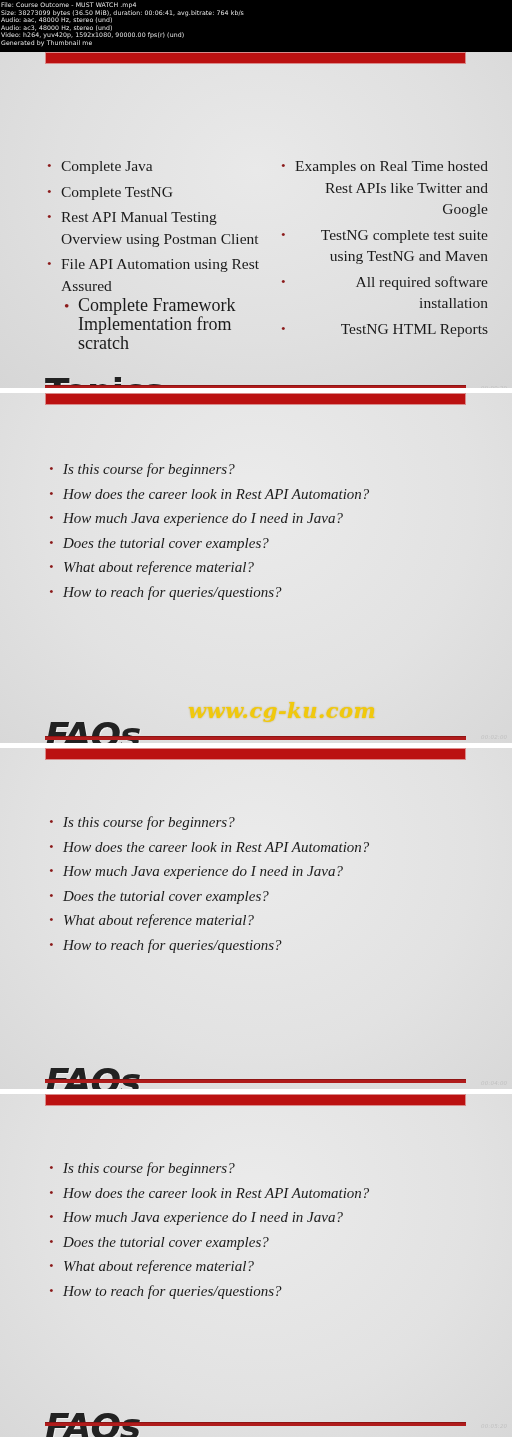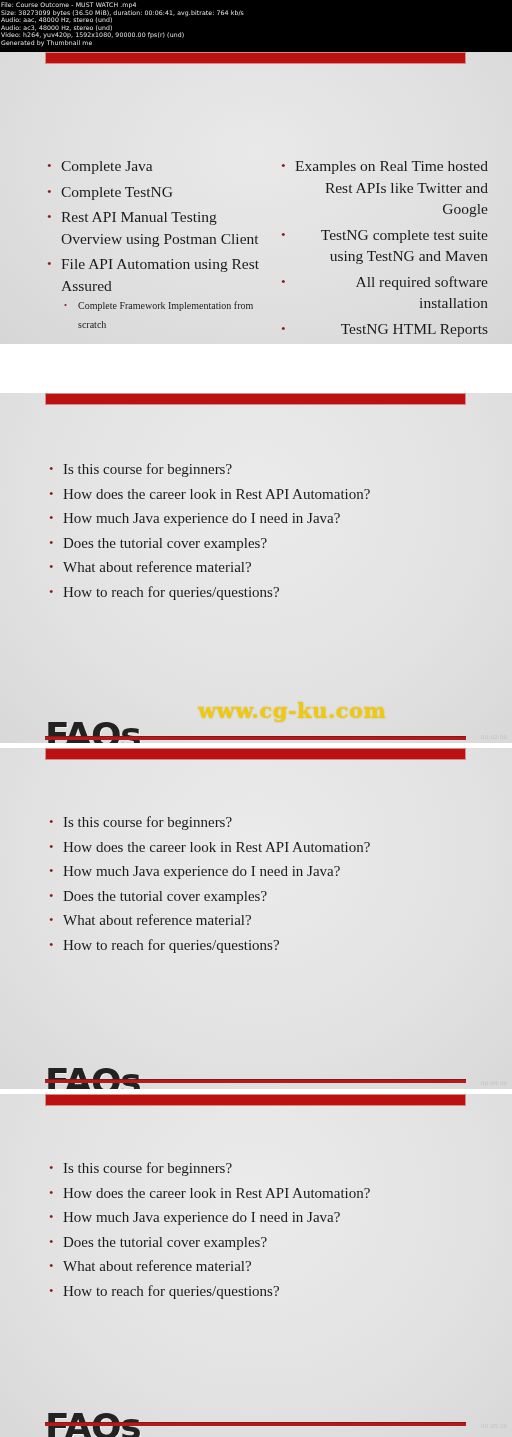--- a/index.html
+++ b/index.html
@@ -38,20 +38,21 @@
     position: absolute;
     left: 0;
     width: 512px;
     background:
       radial-gradient(ellipse at 50% 35%, #e9e9e9 0%, #e0e0e0 55%, #d6d6d6 100%);
     overflow: hidden;
   }
   .slide.plain {
     background:
       radial-gradient(ellipse at 50% 30%, #ebebeb 0%, #e2e2e2 60%, #d8d8d8 100%);
+    font-style: italic;
   }
 
   
   .topbar {
     position: absolute;
     left: 45px;
     width: 421px;
     height: 12px;
     background: #bb1111;
     border: 1px solid #d98b8b;
@@ -122,21 +123,21 @@
 
   
   .col-left, .col-right {
     font-size: 15.5px;
     line-height: 21.5px;
   }
   .col-left { left: 44px; top: 103px; width: 222px; }
   .col-right { left: 278px; top: 103px; width: 210px; text-align: right; }
   .col-left > li { margin-bottom: 4px; }
   .col-right > li { margin-bottom: 4px; }
-  .col-left ul { margin-top: 2px; margin-left: 18px; font-size: 10px; line-height: 19px; }
+  .col-left ul { margin-top: 2px; margin-left: 18px; font-size: 18px; line-height: 19px; }
 
   
   .faqlist {
     left: 46px;
     font-size: 15px;
     line-height: 24.5px;
     width: 430px;
   }
   .faqlist > li { margin-bottom: 0px; }
 
@@ -175,21 +176,21 @@
 
 <div class="mediainfo">
   <div>File: Course Outcome -    MUST WATCH .mp4</div>
   <div>Size: 38273099 bytes (36.50 MiB), duration: 00:06:41, avg.bitrate: 764 kb/s</div>
   <div>Audio: aac, 48000 Hz, stereo (und)</div>
   <div>Audio: ac3, 48000 Hz, stereo (und)</div>
   <div>Video: h264, yuv420p, 1592x1080, 90000.00 fps(r) (und)</div>
   <div>Generated by Thumbnail me</div>
 </div>
 
-<div class="slide" id="slide-topics" style="top:52px; height:292px;">
+<div class="slide" id="slide-topics" style="top:52px; height:336px;">
   <div class="topbar" style="top:0px;"></div>
 
   <ul class="bullets col-left">
     <li>
       <span>Complete Java</span>
     </li>
     <li>
       <span>Complete TestNG</span>
     </li>
     <li>
@@ -245,21 +246,21 @@
     </li>
     <li>
       <span>What about reference material?</span>
     </li>
     <li>
       <span>How to reach for queries/questions?</span>
     </li>
   </ul>
 
   <div class="slidetitle" style="left:45px; top:295px;">FAQs</div>
-  <div class="watermark" style="left:198px; top:305px;">www.cg-ku.com</div>
+  <div class="watermark" style="left:188px; top:305px;">www.cg-ku.com</div>
   <div class="titlerule" style="top:343px;"></div>
   <div class="timestamp" style="left:481px; top:341px;">00:02:00</div>
 </div>
 
 <div class="gap" style="top:743px; height:5px;"></div>
 
 <div class="slide plain" id="slide-faqs-2" style="top:748px; height:341px;">
   <div class="topbar" style="top:0px;"></div>
 
   <ul class="bullets faqlist" style="top:62px;">

